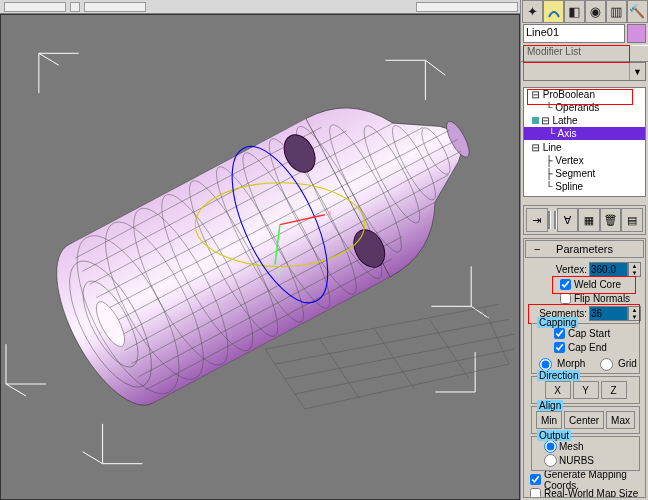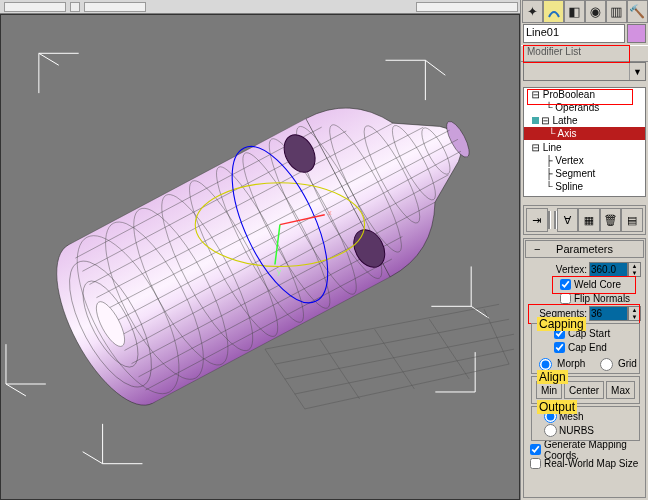--- a/index.html
+++ b/index.html
@@ -123,21 +123,21 @@
     margin:4px 2px;
     border:1px solid #7a7a7a;
     background:#fff;
     height: 108px;
     overflow:hidden;
     position:relative;
     font-size:10px;
     line-height:13px;
   }
   .mod-stack .row { white-space:pre; padding-left:2px;}
-  .mod-stack .row.axis { background:#b91c1c; color:#fff; }
+  .mod-stack .row.axis { background:#6d28d9; color:#fff; }
   .mod-stack .red1 {
     position:absolute;
     left:3px; top:1px; width:104px; height:14px;
     border:1px solid #ff0000;
   }
   .mod-stack .tealbox { display:inline-block; width:7px;height:7px;background:#4aa;}
   .small-toolbar {
     margin: 4px 2px 0 2px;
     height: 28px;
     border:1px solid #888;
@@ -179,21 +179,21 @@
   .spinner input {
     width:35px;height:13px;font-size:10px;padding:0 1px;border:1px solid #7a7a7a; background:#0369a1;
   }
   .spinner .spin { width:11px; display:flex;flex-direction:column;border:1px solid #7a7a7a;}
   .spinner .spin div{flex:1;font-size:6px;line-height:6px;text-align:center;background:#d4d0c8;}
   .chk-row { display:flex;align-items:center;gap:3px;margin:1px 2px; padding-left:30px; height:13px;}
   .chk-row input{margin:0;width:11px;height:11px;}
   .rel { position:relative;}
   .redbox { position:absolute; border:1px solid #ff0000;}
   .group { border:1px solid #888; margin:2px 3px; padding:2px 2px 2px 2px; position:relative;}
-  .group .title { position:absolute; top:-7px; left:5px; background:#fde047; padding:0 2px; font-size:12px;}
+  .group .title { position:absolute; top:-7px; left:5px; background:#7dd3fc; padding:0 2px; font-size:10px;}
   .radio-row {display:flex;align-items:center;gap:2px;padding-left:10px;height:13px;margin:1px 0;}
   .radio-row input{margin:0;}
   .btn-row {display:flex;gap:2px;justify-content:center;margin:2px 0;}
   .btn-row button, .btn {
     font-size:10px;
     border:1px solid #888;
     background:#d4d0c8;
     height:18px;
     padding:0 4px;
     min-width:26px;
@@ -401,20 +401,28 @@
               <input type="checkbox" checked="" style="">
               <span>Cap End</span>
             </div>
           <div class="radio-inline">
             <input type="radio" checked="" style=""><span>Morph</span>
             &nbsp;&nbsp;
             <input type="radio" style=""><span>Grid</span>
           </div>
         </div>
 
+        <div class="group">
+          <span class="title">Direction</span>
+          <div class="btn-row">
+            <button>X</button>
+            <button>Y</button>
+            <button>Z</button>
+          </div>
+        </div>
 
         <div class="group">
           <span class="title">Align</span>
           <div class="btn-row">
             <button>Min</button>
             <button>Center</button>
             <button>Max</button>
           </div>
         </div>
 

